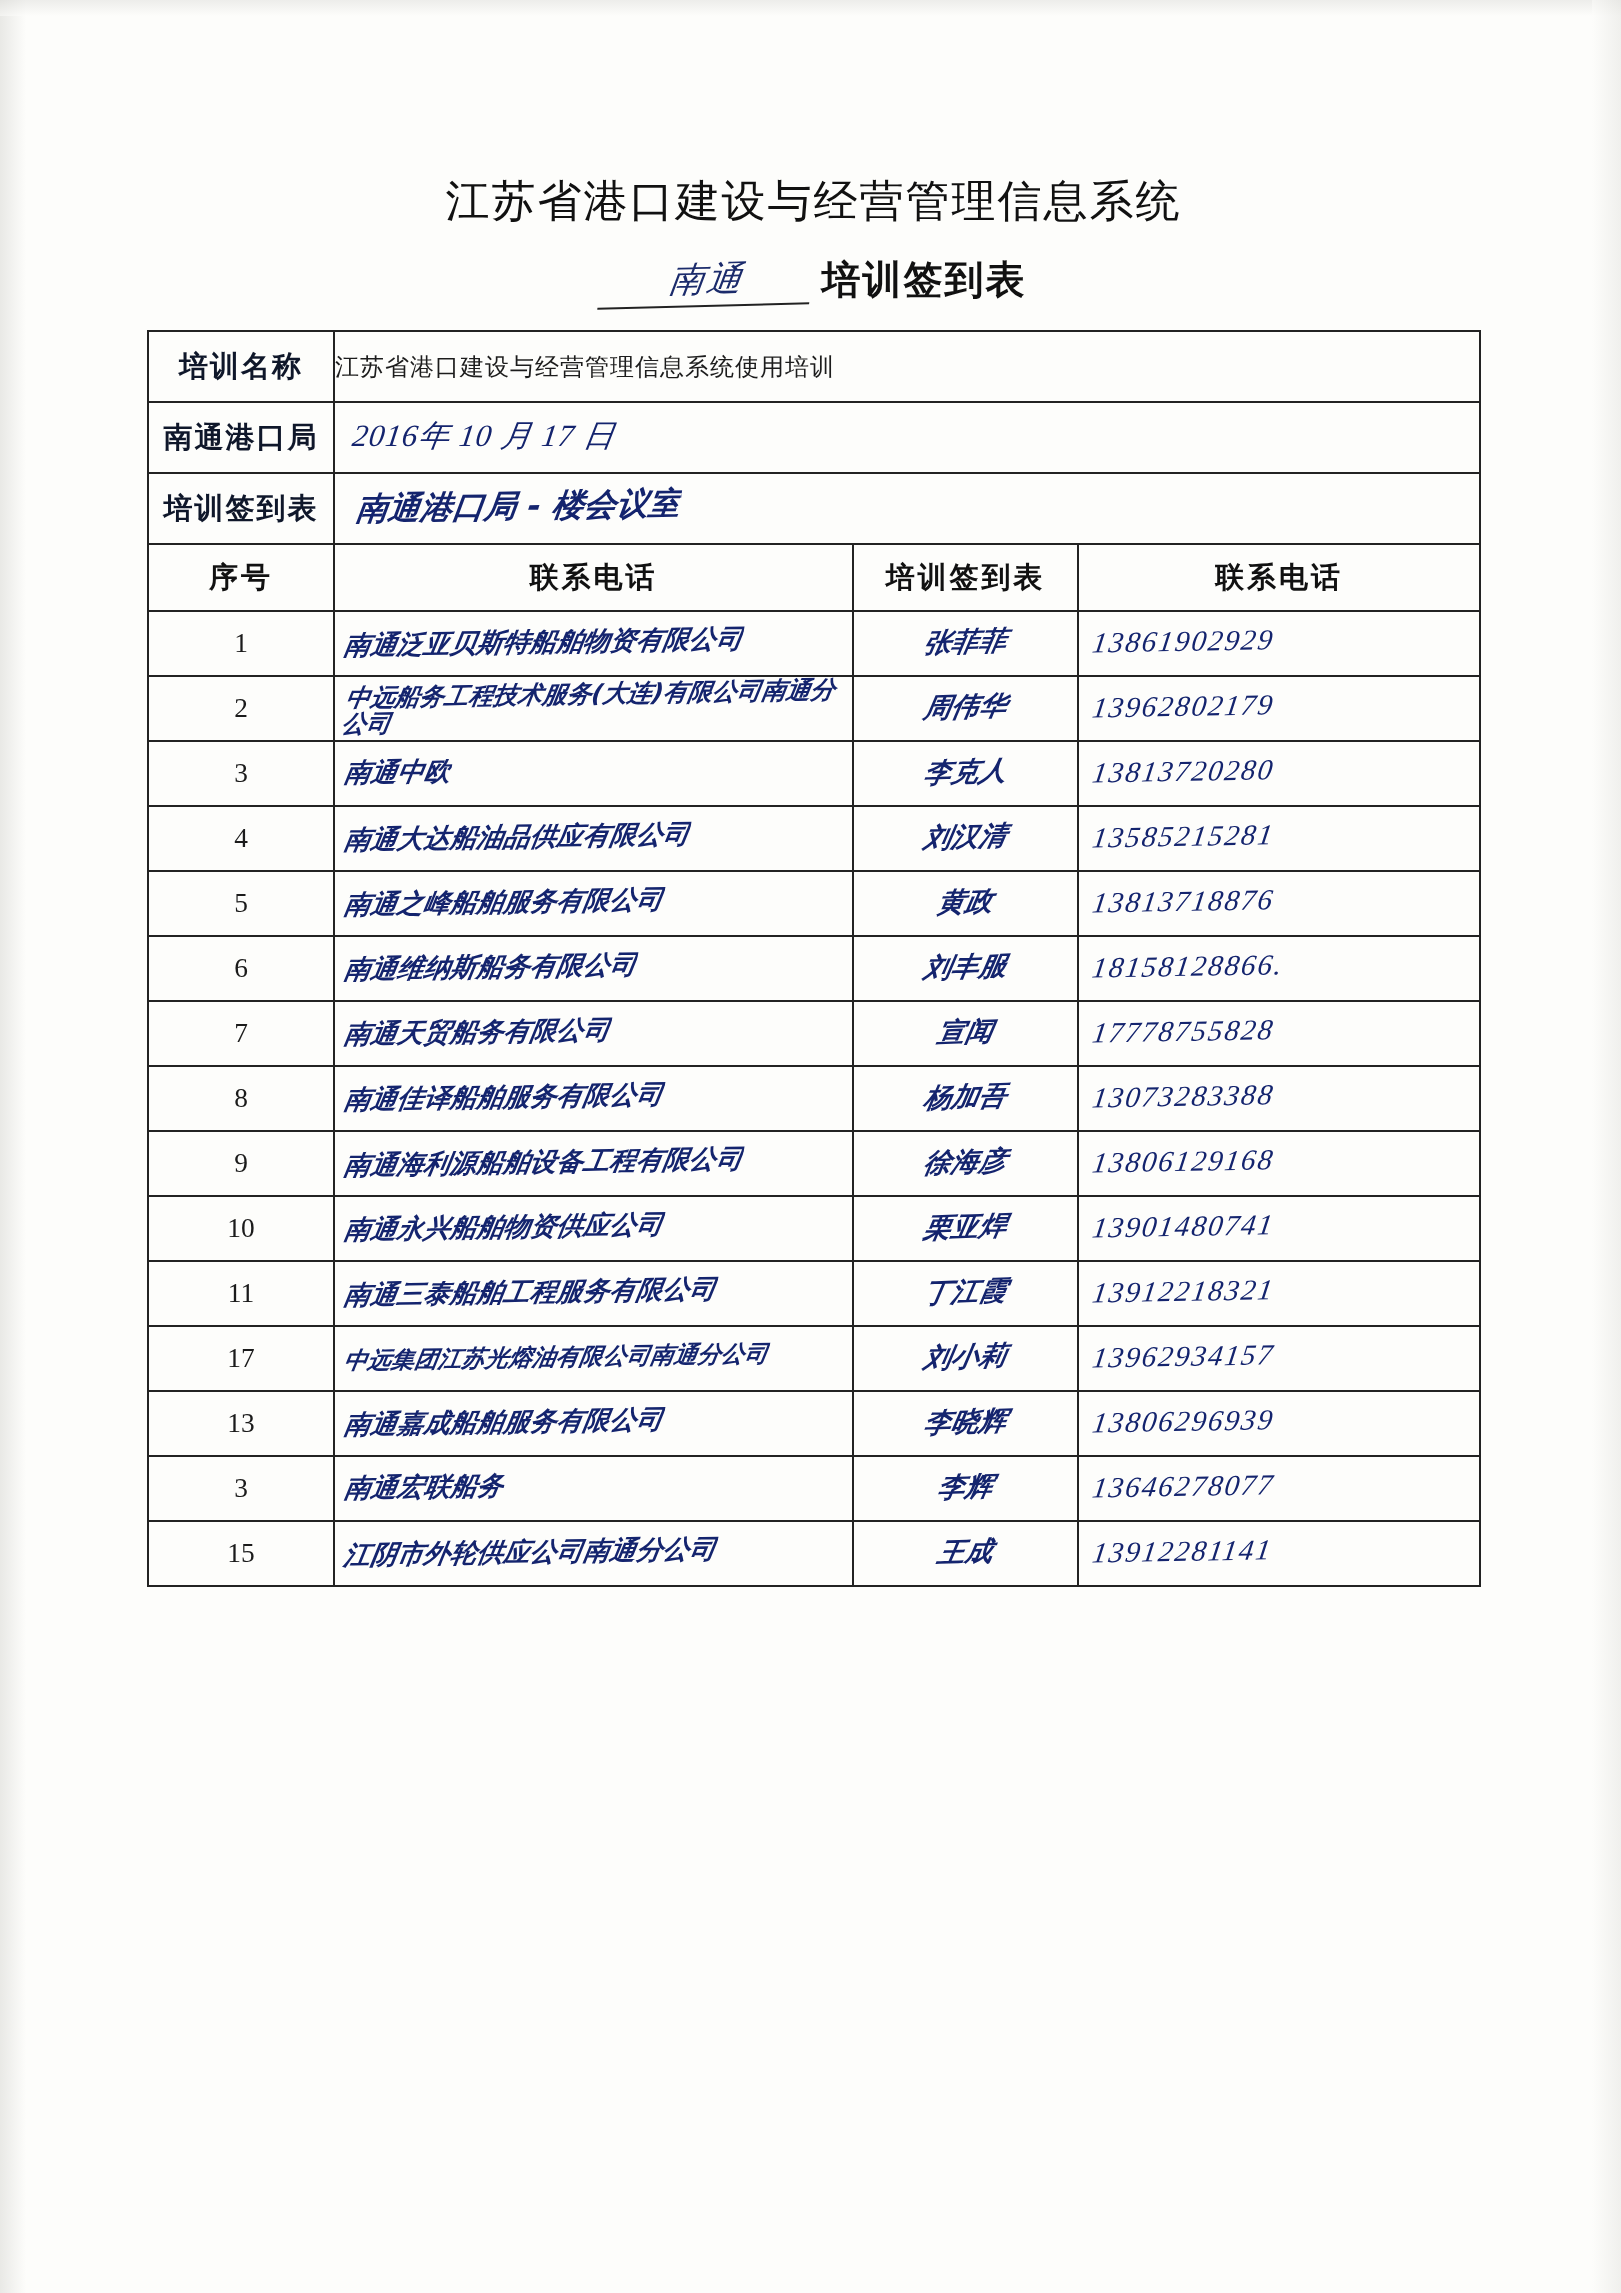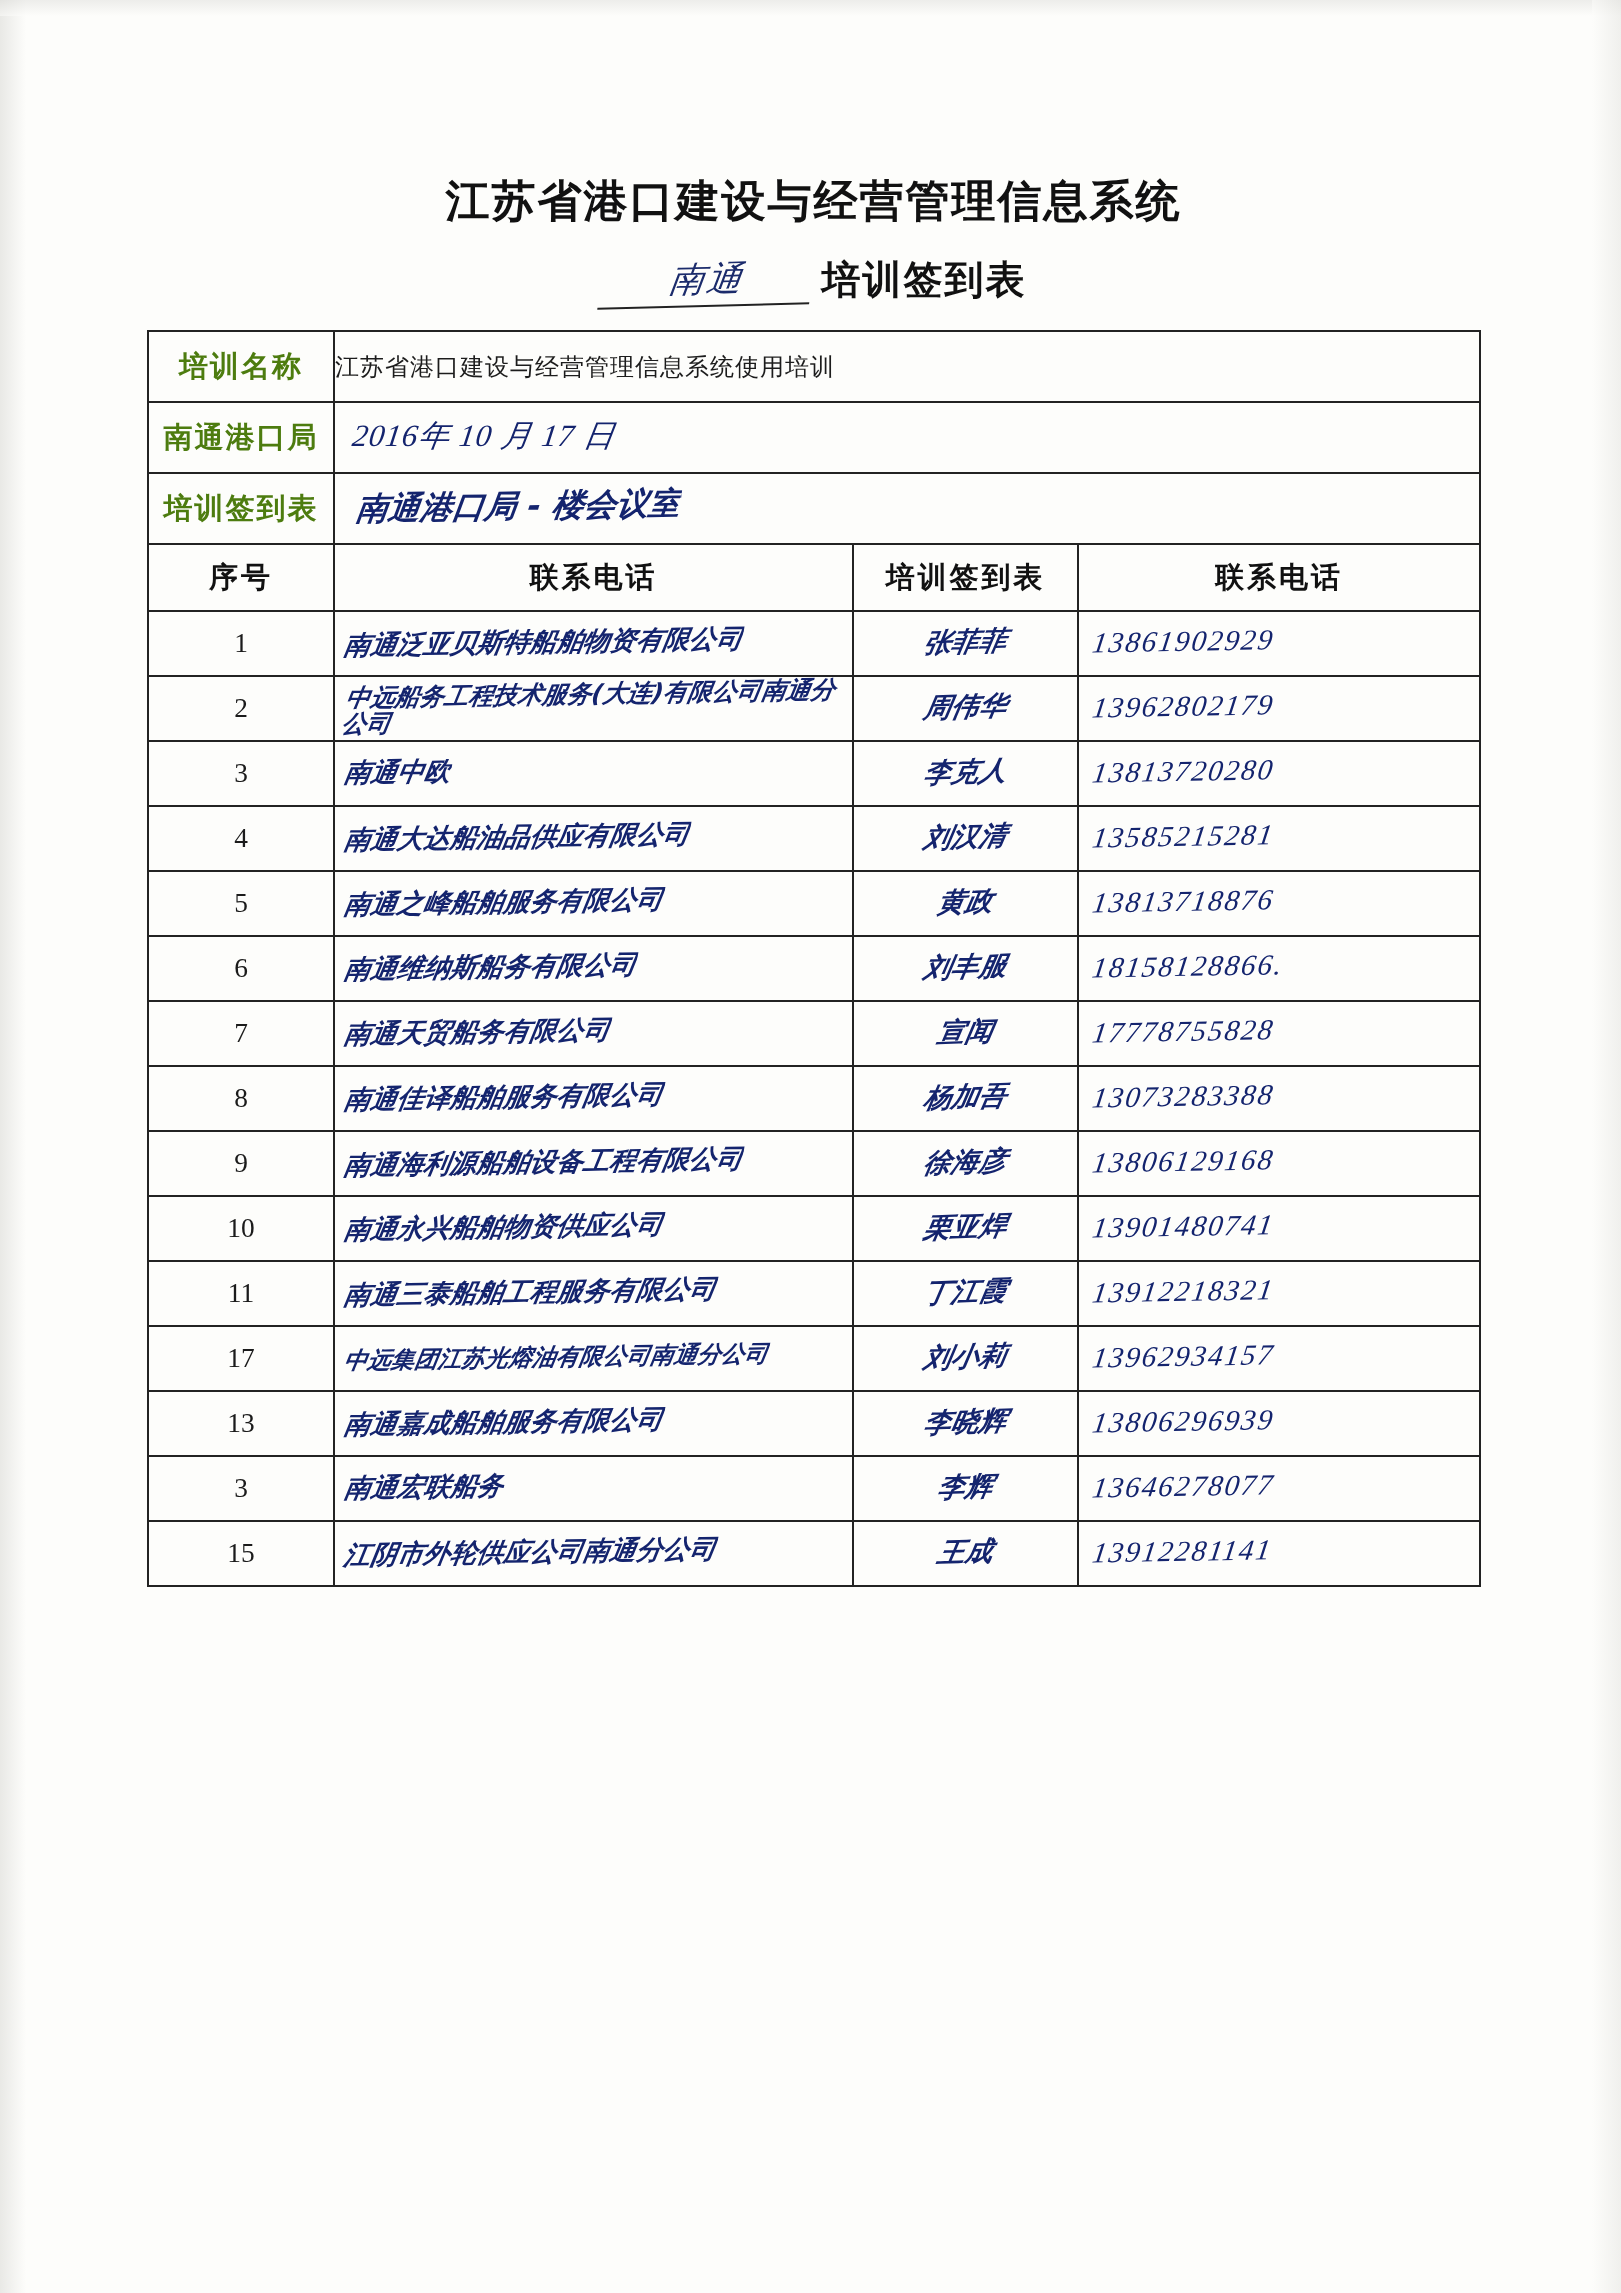--- a/index.html
+++ b/index.html
@@ -42,21 +42,21 @@
   .doc {
     position: absolute;
     left: 147px;
     top: 172px;
     width: 1333px;
   }
 
   .title-main {
     text-align: center;
     font-family: "DejaVu Sans", sans-serif;
-    font-weight: bold;
+    font-weight: normal;
     font-size: 44px;
     letter-spacing: 2px;
     color: #111;
   }
   .title-sub {
     margin-top: 21.6px;
     text-align: center;
     font-family: "DejaVu Sans", sans-serif;
     font-weight: bold;
     font-size: 39px;
@@ -92,21 +92,21 @@
     padding: 0;
     vertical-align: middle;
   }
   .lbl {
     text-align: center;
     font-family: "DejaVu Sans", sans-serif;
     font-weight: bold;
     font-size: 29px;
     letter-spacing: 2px;
     height: 69px;
-    color: #4d7c0f;
+    color: #0f172a;
     border-radius: 32px;
   }
   .printed {
     font-family: "Liberation Serif", serif;
     font-size: 24px;
     padding-left: 15.7px;
     color: #1c1c1c;
     letter-spacing: 1px;
   }
   .hdr {

